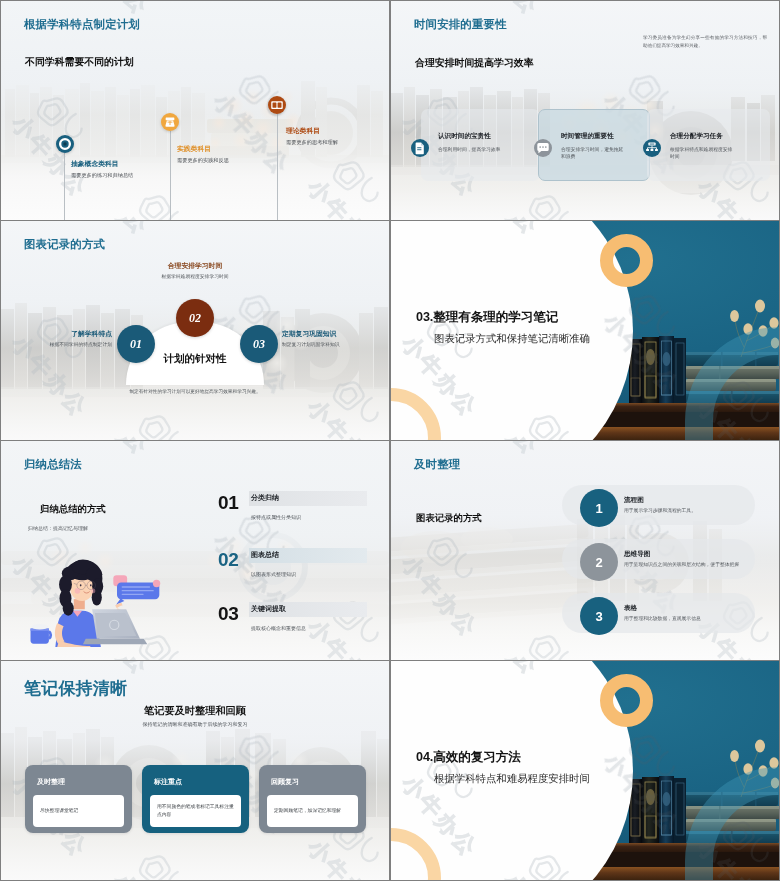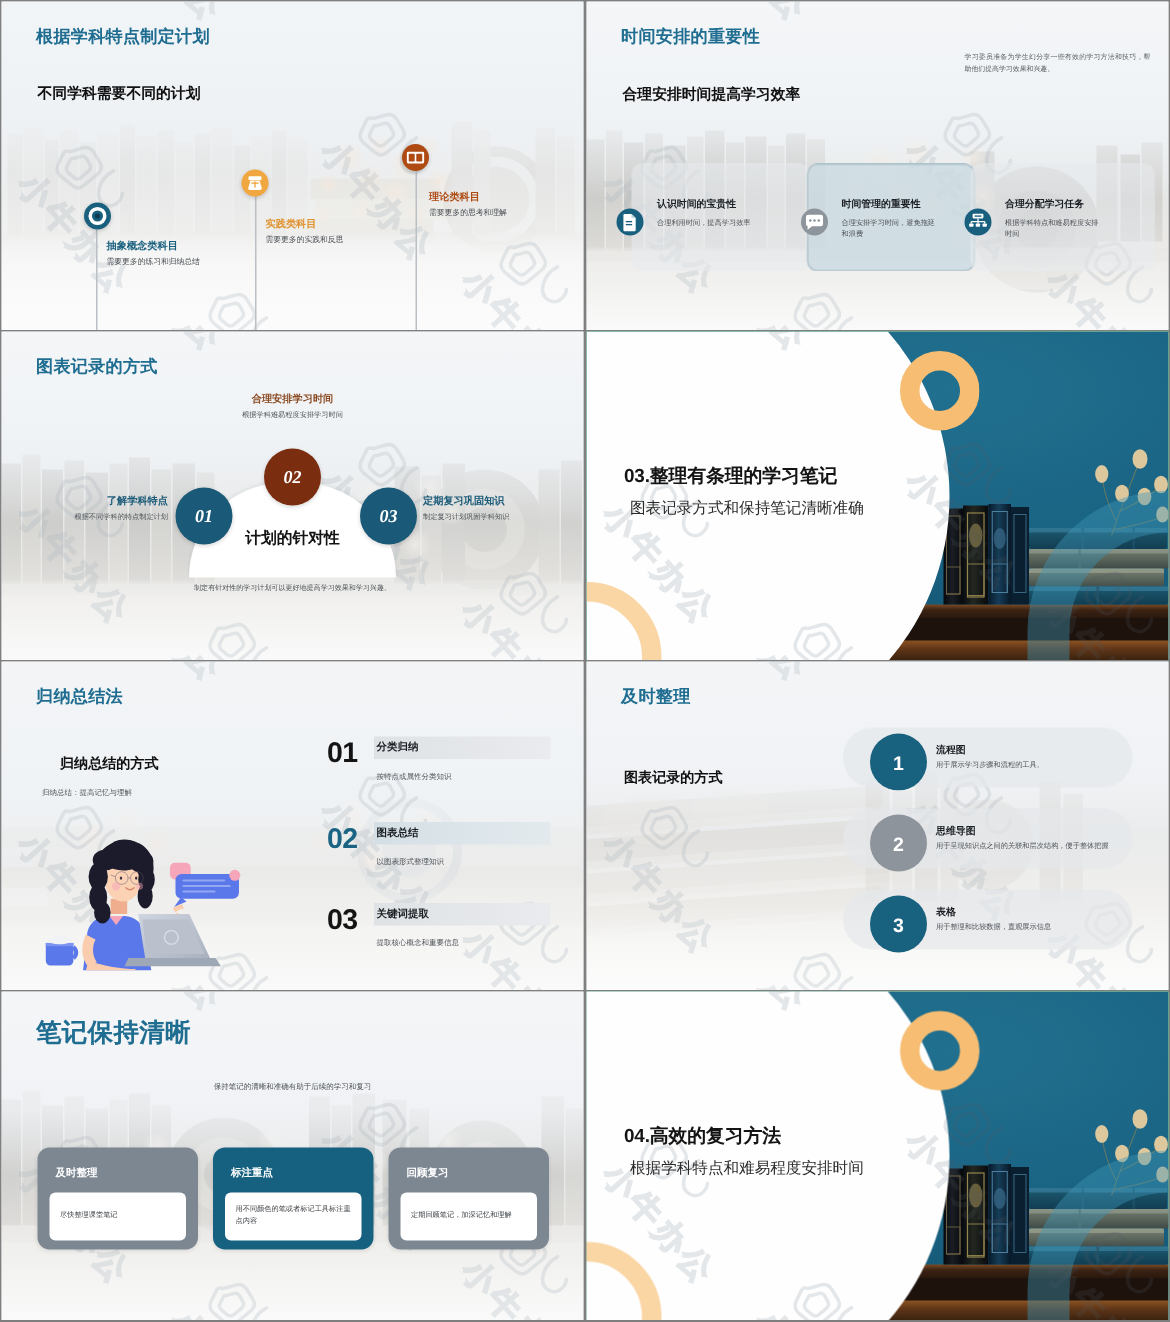--- a/index.html
+++ b/index.html
@@ -66,32 +66,32 @@
 .s3circ{position:absolute;width:38px;height:38px;border-radius:50%;z-index:5;
  display:flex;align-items:center;justify-content:center;color:#fff;
  font-size:12px;font-weight:700;font-style:italic;font-family:"Liberation Serif",serif;
  box-shadow:0 1px 3px rgba(0,0,0,.16)}
 .s3t{position:absolute;font-weight:700;z-index:6;white-space:nowrap}
 .s3d{position:absolute;font-size:4.8px;color:#4d5257;z-index:6;white-space:nowrap}
 .s3f{position:absolute;left:55px;top:167px;width:278px;text-align:center;
  font-size:4.7px;color:#4d5257;z-index:6}
 
 
-.divider{background:#86efac}
+.divider{background:#eab308}
 .dv-bg{position:absolute;inset:0;background:
  radial-gradient(150% 120% at 62% 18%,#21708f 0%,#1a6484 36%,#145271 70%,#0f4462 100%);}
 .dv-books{position:absolute;inset:0;}
 .dv-books svg{display:block}
 .dv-white{position:absolute;left:-81px;top:-55px;width:323px;height:330px;border-radius:50%;
  background:#fefefe;z-index:5}
 .dv-ring{position:absolute;left:209px;top:13px;width:53px;height:53px;border-radius:50%;
  border:13px solid #f7bd72;box-sizing:border-box;z-index:6}
 .dv-corner{position:absolute;left:-50px;top:167px;width:100px;height:100px;border-radius:50%;border:13px solid #fad6a4;box-sizing:border-box;z-index:7}
 .dv-t{position:absolute;left:25px;top:88px;font-size:12.6px;font-weight:700;color:#141414;z-index:8;white-space:nowrap;letter-spacing:-.1px}
-.dv-s{position:absolute;left:29px;top:111px;font-size:10.4px;color:#2b2b2b;z-index:8;white-space:nowrap}
+.dv-s{position:absolute;left:43px;top:111px;font-size:10.4px;color:#2b2b2b;z-index:8;white-space:nowrap}
 
 
 .libD{background:#edf0f3}
 .s5cap{position:absolute;left:27px;top:84px;font-size:5px;color:#55595e;z-index:4;white-space:nowrap}
 .s5bar{position:absolute;left:248px;width:118px;height:15px;z-index:3}
 .s5bar.b1{top:50px;background:linear-gradient(to right,#dfe2e5,#e9ebee)}
 .s5bar.b2{top:107px;background:linear-gradient(to right,#d4dfe5,#e3eaee)}
 .s5bar.b3{top:161px;background:linear-gradient(to right,#dfe2e5,#e9ebee)}
 .s5n{position:absolute;left:217px;font-size:19px;font-weight:700;z-index:5;letter-spacing:-.4px}
 .s5t{position:absolute;left:250px;font-size:7px;font-weight:700;color:#1b1f24;z-index:5;white-space:nowrap}
@@ -1112,20 +1112,21 @@
             <g transform="translate(152,182) rotate(48)">
               <use href="#wmk"></use>
             </g>
             <g transform="translate(346,148) rotate(48)">
               <use href="#wmk"></use>
             </g>
           </g>
         </svg>
       </div>
   <div class="ttl" style="left:23px;top:16px;font-size:17px">笔记保持清晰</div>
+  <div class="s7h">笔记要及时整理和回顾</div>
   <div class="s7c">保持笔记的清晰和准确有助于后续的学习和复习</div>
   <div class="s7card k1">
     <div class="s7ct">及时整理</div>
     <div class="s7cb">
           <span>尽快整理课堂笔记</span>
         </div>
   </div>
   <div class="s7card k2">
     <div class="s7ct">标注重点</div>
     <div class="s7cb">

